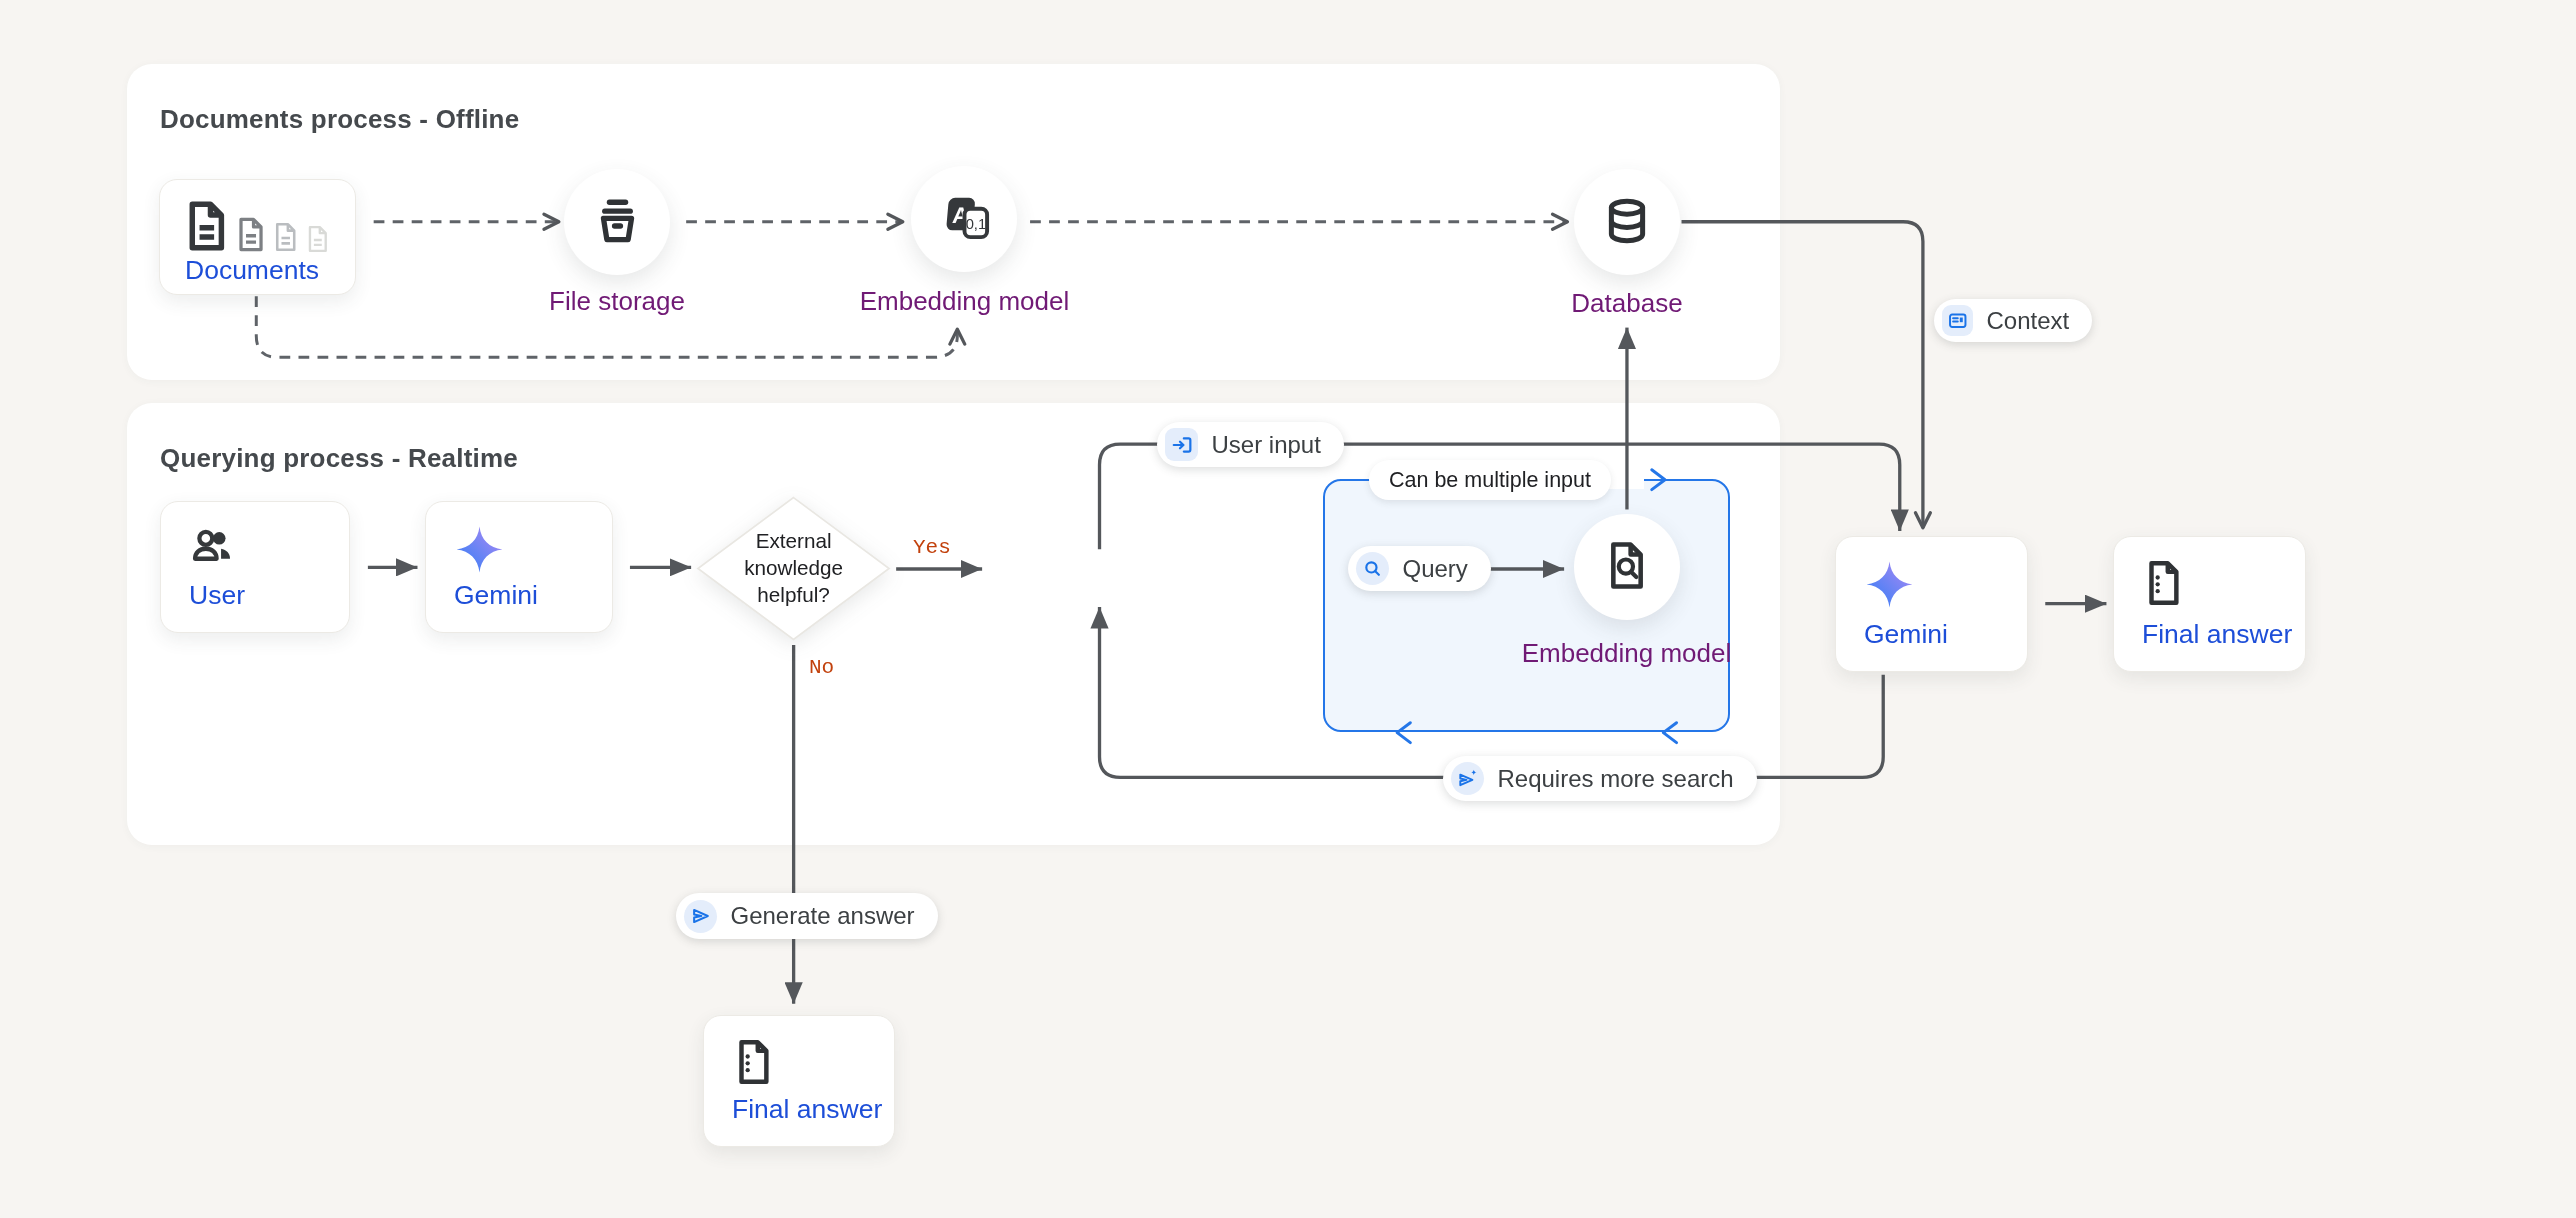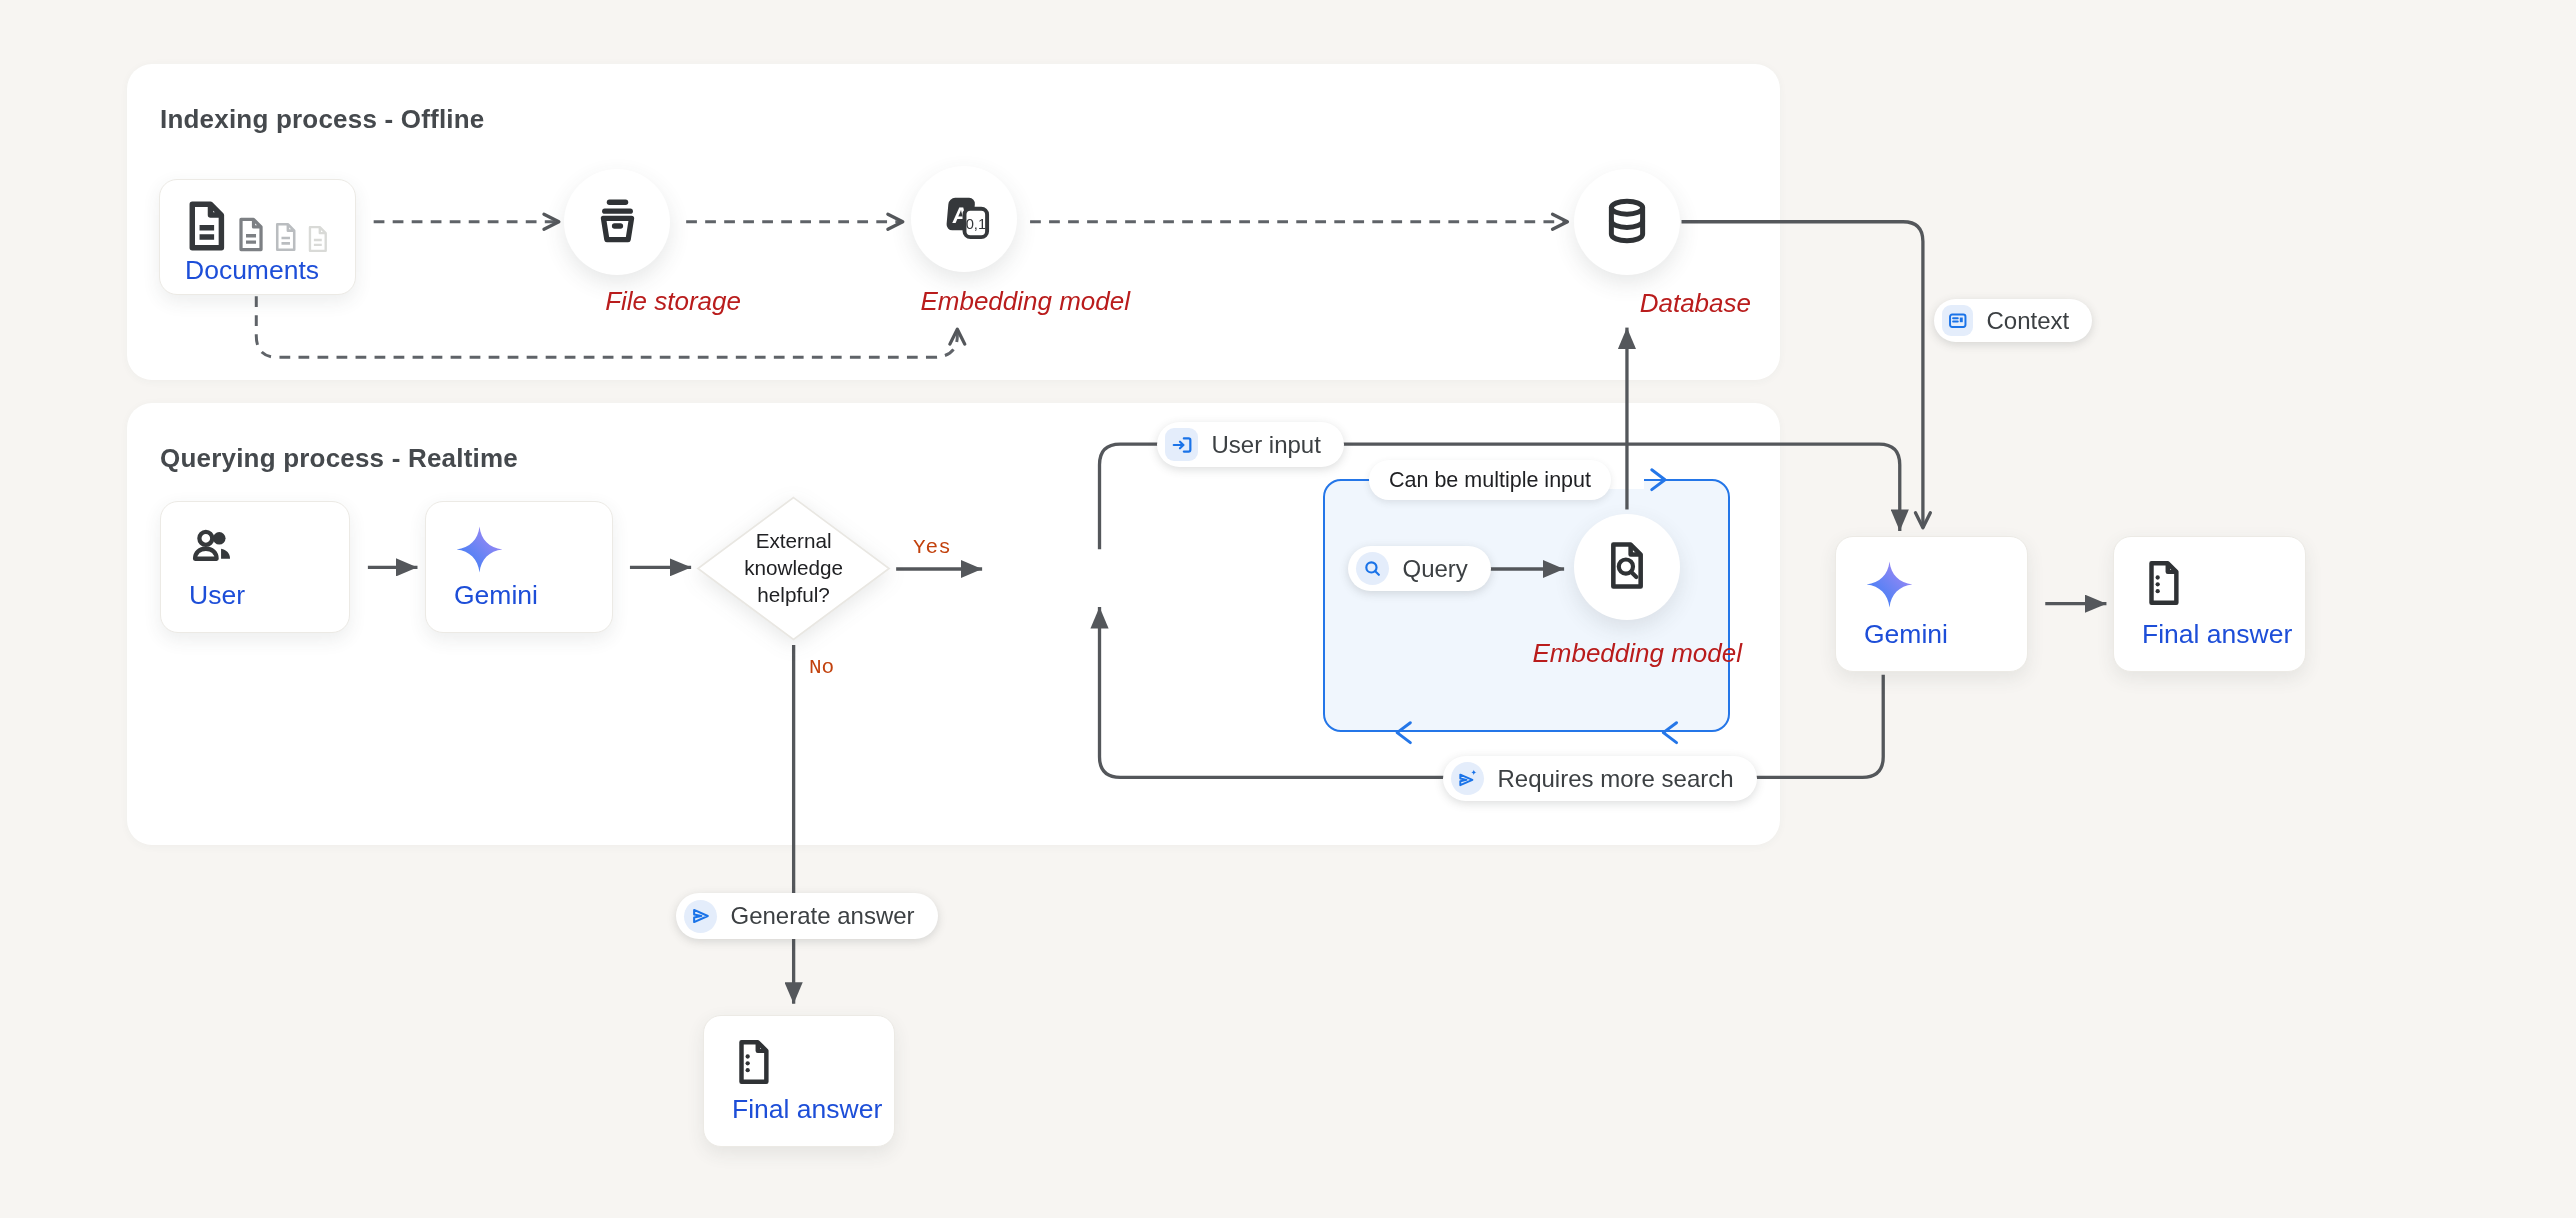--- a/index.html
+++ b/index.html
@@ -5,21 +5,21 @@
   html,body{margin:0;padding:0;}
   .stage{position:relative;width:2576px;height:1219px;background:#f7f5f2;font-family:"Liberation Sans",sans-serif;overflow:hidden;}
   .panel{position:absolute;background:#ffffff;border-radius:25px;box-shadow:0 1.7px 8.3px rgba(60,64,67,.04);z-index:1;}
   .panel-title{position:absolute;font-size:26px;font-weight:700;color:#45494d;z-index:5;letter-spacing:0.2px;}
   .loop-box{position:absolute;left:1323px;top:479px;width:407px;height:253px;background:#f0f6fd;border:2.5px solid #2476e8;border-radius:18px;box-sizing:border-box;z-index:2;}
   .loop-box-mask{position:absolute;left:1609px;top:471px;width:35px;height:18px;background:#ffffff;z-index:2;}
   svg.overlay{position:absolute;left:0;top:0;z-index:3;pointer-events:none;}
   .card{position:absolute;background:#ffffff;border:1.7px solid #eceae5;border-radius:18px;box-shadow:0 6.6px 18px rgba(60,64,67,.09);display:flex;flex-direction:column;justify-content:space-between;padding:21.5px 28px;box-sizing:border-box;z-index:4;}
   .card-label{font-size:26.5px;font-weight:500;color:#1d4ed8;white-space:nowrap;}
   .circle-node{position:absolute;width:106px;height:106px;border-radius:50%;background:#ffffff;box-shadow:0 8.3px 21.5px rgba(60,64,67,.12);display:flex;align-items:center;justify-content:center;z-index:4;}
-  .circle-label{position:absolute;text-align:right;font-size:26px;font-weight:500;color:#b91c1c;z-index:4;line-height:31px;font-style:italic;}
+  .circle-label{position:absolute;text-align:center;font-size:26px;font-weight:500;color:#701a75;z-index:4;line-height:31px;}
   .chip{position:absolute;display:inline-flex;align-items:center;gap:13.2px;background:#ffffff;border-radius:25px;box-shadow:0 2.5px 10px rgba(60,64,67,.18);padding:5.8px 23px 5.8px 8.3px;height:46px;box-sizing:border-box;z-index:4;}
   .chip-icon{width:33px;height:33px;border-radius:50%;background:#e4edfb;display:flex;align-items:center;justify-content:center;flex:0 0 auto;}
   .chip-icon.square{border-radius:9px;}
   .chip-text{font-size:24px;color:#3c4043;white-space:nowrap;}
   .chip.small{height:40px;padding:5px 20px;box-shadow:0 2.5px 7.4px rgba(60,64,67,.12);}
   .chip.small .chip-text{font-size:21.5px;font-weight:500;color:#202124;}
   .edge-label{position:absolute;font-size:21px;font-weight:500;color:#c2410c;z-index:4;font-family:Liberation Mono, monospace;}
   .diamond-wrap{position:absolute;left:696px;top:496px;width:195px;height:145px;z-index:4;}
   .diamond-wrap svg{filter:drop-shadow(0 5px 10px rgba(60,64,67,.12));}
   .diamond-text{position:absolute;left:6.6px;top:31px;width:182px;text-align:center;font-size:20.7px;font-weight:500;color:#202124;line-height:27px;}
@@ -43,21 +43,21 @@
       </marker>
       <marker id="mo" viewBox="0 0 26 24" refX="22" refY="12" markerWidth="26" markerHeight="24" markerUnits="userSpaceOnUse" orient="auto">
         <path d="M4,3 L22,12 L4,21" fill="none" stroke="#54575b" stroke-width="4" stroke-linecap="round" stroke-linejoin="round"></path>
       </marker>
     </defs>
   </svg>
 
   <div class="panel" style="left:127px;top:64px;width:1653px;height:316px;"></div>
   <div class="panel" style="left:127px;top:403px;width:1653px;height:442px;"></div>
 
-  <div class="panel-title" style="left:160px;top:104px;">Indexing process - Offline</div>
+  <div class="panel-title" style="left:160px;top:104px;">Documents process - Offline</div>
   <div class="panel-title" style="left:160px;top:443px;">Querying process - Realtime</div>
 
   <div class="loop-box"></div>
   <div class="loop-box-mask"></div>
 
   <svg class="overlay" width="2576" height="1219" viewBox="0 0 3116 1474">
     <g fill="none" stroke="#5f6368" stroke-width="3.6" stroke-dasharray="13 10">
       <path d="M452 268 H676" marker-end="url(#mo)"></path>
       <path d="M830 268 H1092" marker-end="url(#mo)"></path>
       <path d="M1246 268 H1896" marker-end="url(#mo)"></path>

